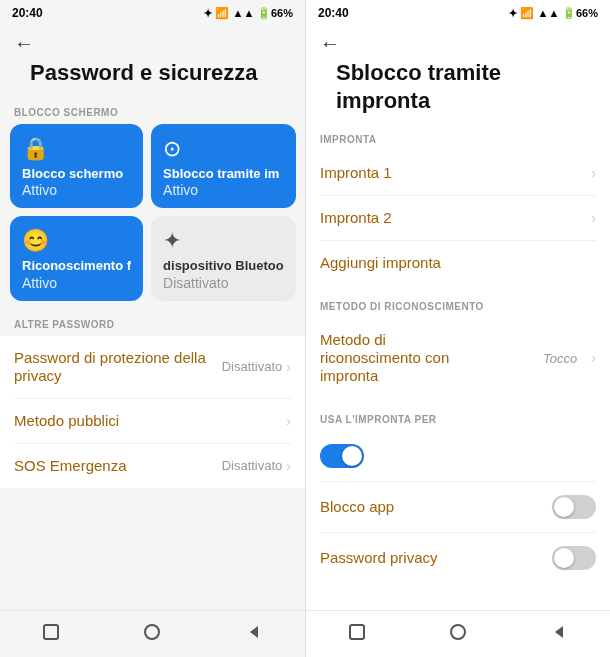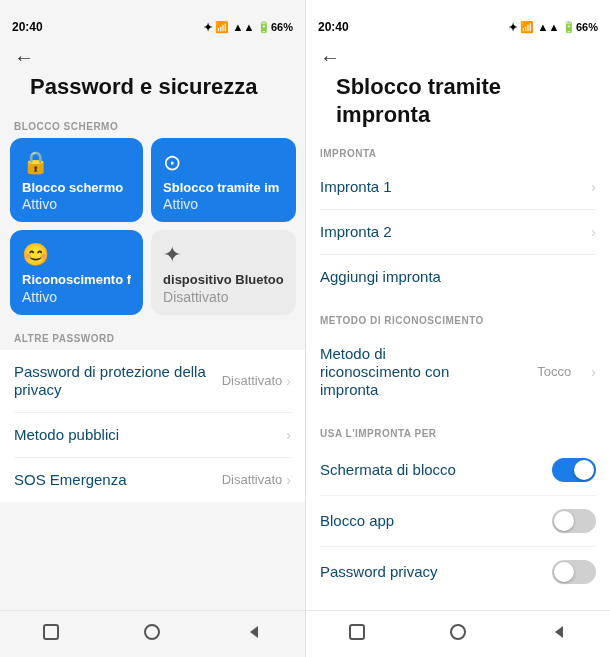--- a/index.html
+++ b/index.html
@@ -24,21 +24,21 @@
     .panel-right {
       background: #fff;
       border-left: 1px solid #e0e0e0;
     }
 
     
     .status-bar {
       display: flex;
       justify-content: space-between;
       align-items: center;
-      padding: 20px 12px 4px;
+      padding: 6px 12px 4px;
       background: #f5f5f5;
       font-size: 11px;
       font-weight: 600;
     }
     .panel-right .status-bar {
       background: #fff;
     }
     .status-time { font-size: 12px; font-weight: 700; }
     .status-icons {
       display: flex;
@@ -126,21 +126,21 @@
       align-items: center;
       justify-content: space-between;
       padding: 13px 0;
       border-bottom: 1px solid #f0f0f0;
       cursor: pointer;
     }
     .list-row:last-child { border-bottom: none; }
     .list-row-label {
       font-size: 15px;
       font-weight: 500;
-      color: #0c4a6e;
+      color: #a16207;
       flex: 1;
       line-height: 1.2;
     }
     .list-row-value {
       font-size: 13px;
       color: #999;
       margin-right: 4px;
     }
     .chevron {
       color: #ccc;
@@ -191,24 +191,25 @@
       background: #fff;
       box-shadow: 0 1px 3px rgba(0,0,0,0.3);
       transition: left 0.15s;
     }
     .toggle-on::after { left: 22px; }
     .toggle-off::after { left: 2px; }
 
     
     .row-meta {
       display: flex;
-      align-items: flex-start;
-      gap: 16px;
+      align-items: flex-end;
+      gap: 10px;
       color: #999;
       font-size: 13px;
+      font-style: italic;
     }
   </style>
 </head>
 <body>
 
 <div class="panel">
 
   <div class="status-bar">
     <span class="status-time">20:40</span>
     <div class="status-icons">
@@ -341,21 +342,20 @@
         <span class="chevron">›</span>
       </div>
     </div>
   </div>
 
   <div class="section-label">USA L'IMPRONTA PER</div>
 
   <div class="list-section">
 
     <div class="list-row">
-      <span class="list-row-label">Schermata di blocco</span>
       <div class="toggle toggle-on"></div>
     </div>
 
     <div class="list-row">
       <span class="list-row-label">Blocco app</span>
       <div class="toggle toggle-off"></div>
     </div>
 
     <div class="list-row">
       <span class="list-row-label">Password privacy</span>

